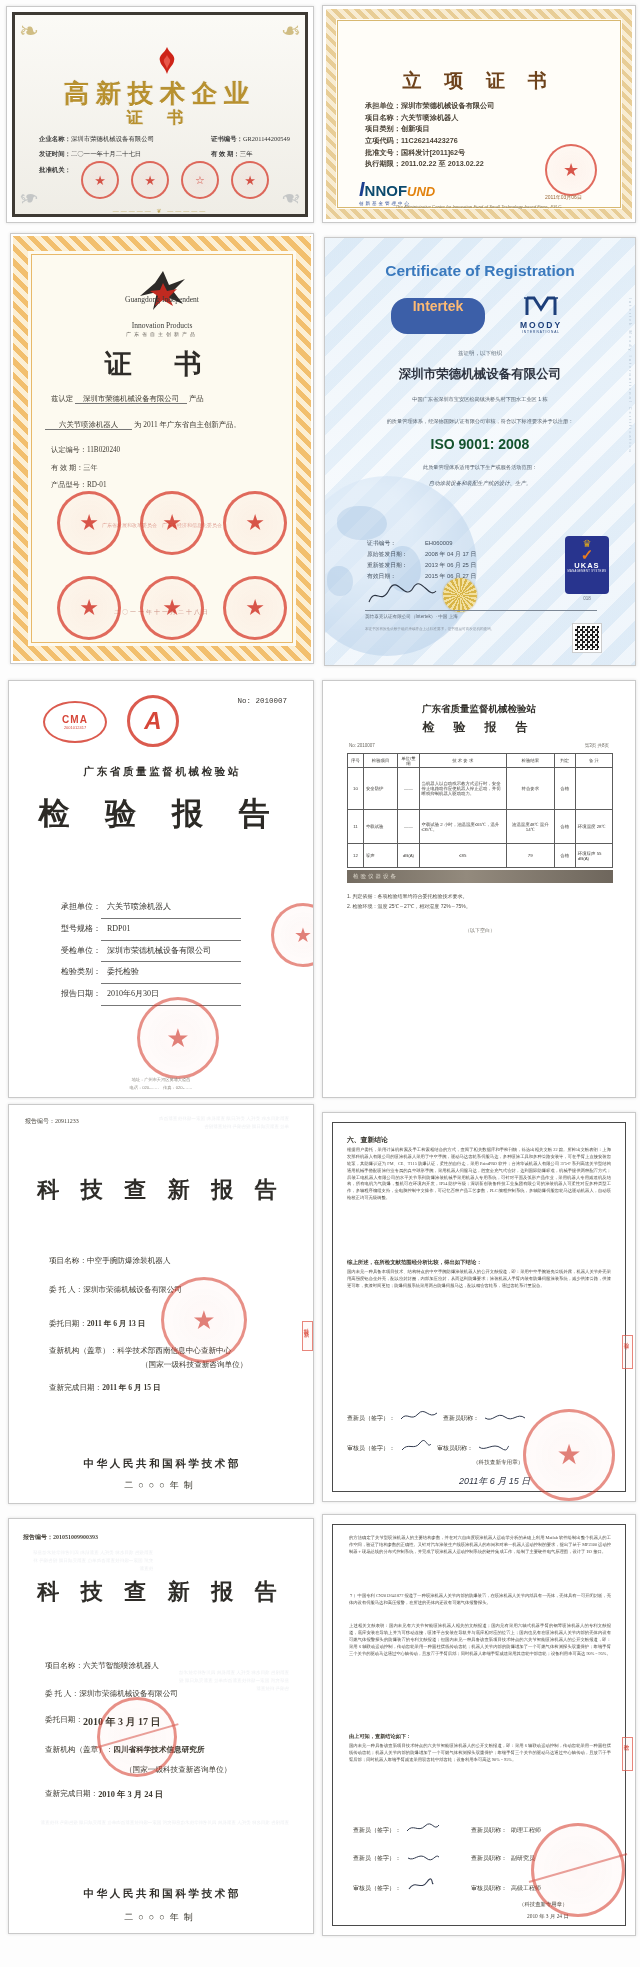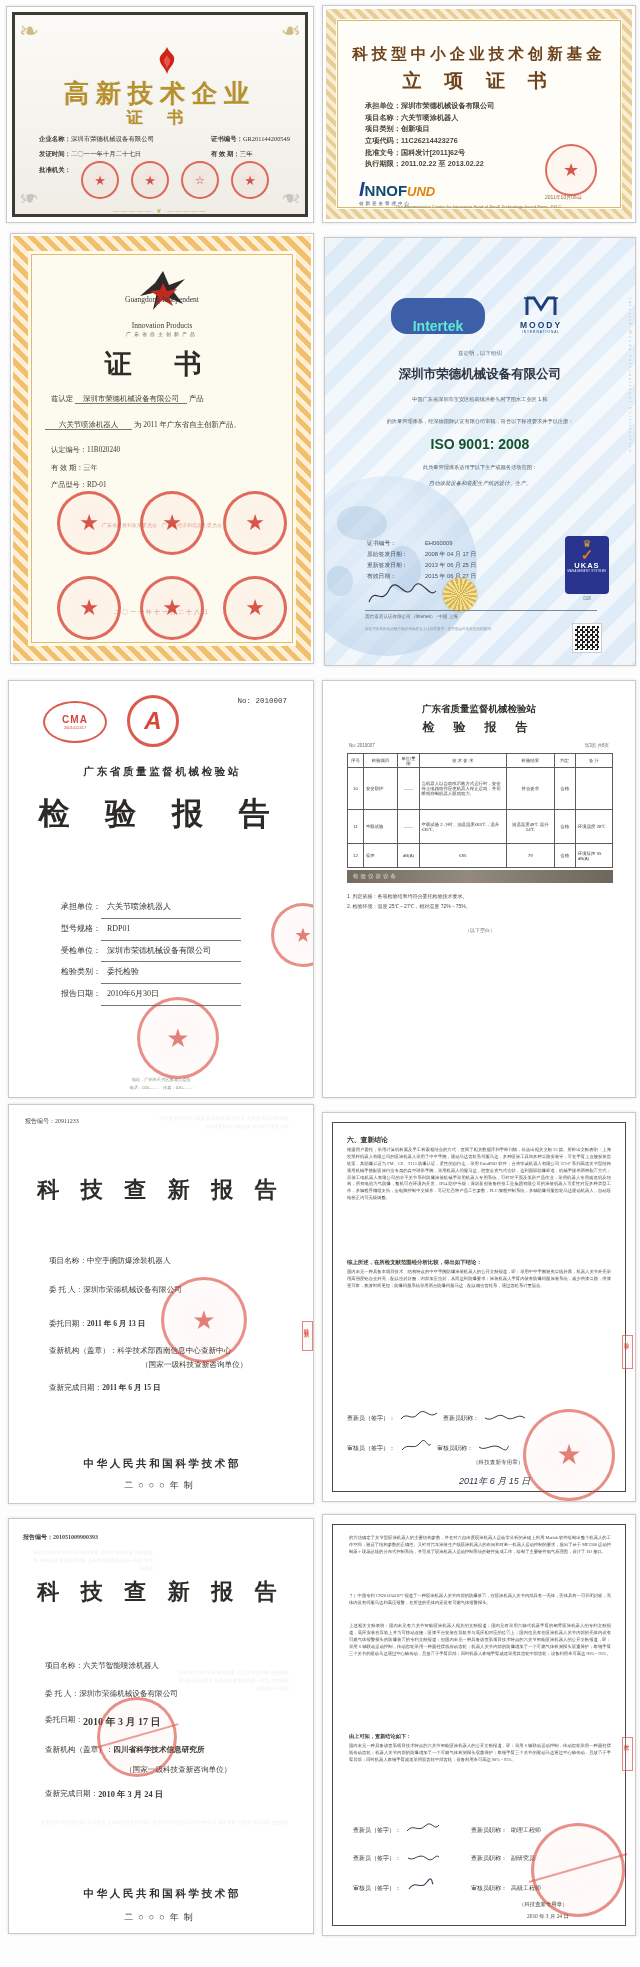--- a/index.html
+++ b/index.html
@@ -22,21 +22,21 @@
   .corner.gray{color:#9aa0a6;opacity:.5}
   .fl{display:flex}
   .h-lb{font-weight:bold;color:#3c3c3c}
   
   .lace{position:absolute;inset:3px;border:10px solid transparent;border-image:repeating-linear-gradient(45deg,#e8cd96 0 4px,#f8ecd2 4px 8px) 10;background:#fffdf8}
   .lace2{position:absolute;inset:2px;border:15px solid transparent;border-image:repeating-linear-gradient(45deg,#f2bf6e 0 5px,#fcefd4 5px 10px) 15;background:#fdfaf0}
   .innerline{position:absolute;border:1px solid #d8b871}
   
   .iso-bg{position:absolute;inset:0;background:linear-gradient(160deg,#dfecf7,#eef5fb 45%,#e3eef8);}
   .iso-stripes{position:absolute;inset:0;background:repeating-linear-gradient(135deg,rgba(255,255,255,.45) 0 14px,rgba(210,228,244,.3) 14px 28px)}
-  .intertek{background:#3c5fa8;color:#5eead4;border-radius:16px;display:flex;align-items:flex-end;justify-content:center;font-weight:bold}
+  .intertek{background:#3c5fa8;color:#fdba74;border-radius:16px;display:flex;align-items:flex-start;justify-content:center;font-weight:bold}
   .ukas{background:#28348e;border-radius:4px;display:flex;flex-direction:column;align-items:center;color:#fff}
   .goldseal{border-radius:50%;background:repeating-conic-gradient(#d9b23a 0deg 9deg,#f5e099 9deg 18deg);box-shadow:0 0 2px rgba(150,110,20,.6);opacity:.92}
   .qr{background-image:repeating-conic-gradient(#1c1c1c 0% 25%,#f5f5f5 0% 50%);background-size:5px 5px;border:2px solid #fff;outline:1px solid #ccc}
   .globe{border-radius:50%;background:radial-gradient(circle at 38% 32%,#dbe9f7 0 28%,#c3d8ee 60%,#b5cfe9);opacity:.6}
   .globe i{position:absolute;background:#a9c6e4;border-radius:45% 55% 50% 50%;opacity:.8}
   
   .u{border-bottom:1px solid #777}
   .micro{font-size:4.3px;line-height:1.6;text-align:justify;color:#4d4a44}
   .ghost{position:absolute;color:rgba(110,125,150,.14);transform:scaleX(-1);filter:blur(.3px);font-size:4.5px;line-height:1.8;text-align:justify}
   table.insp{border-collapse:collapse;table-layout:fixed;width:100%}
@@ -99,21 +99,20 @@
     <div class="seal" style="left:216px;top:146px;width:38px;height:38px">
         <span class="star" style="font-size:13px">★</span>
       </div>
     <div class="abs ctr" style="left:0;top:192px;width:100%;font-size:6px;color:#c2a95e;letter-spacing:2px">—————  ❦  —————</div>
   </div>
 </div>
 
 <div class="photo" style="left:322px;top:5px;width:314px;height:218px">
   <div class="lace"></div>
   <div class="innerline" style="inset:14px"></div>
-  <div class="abs ctr sf" style="left:0;top:38px;width:100%;font-size:15.5px;font-weight:bold;letter-spacing:4px;color:#6e431c">科技型中小企业技术创新基金</div>
   <div class="abs ctr sf" style="left:0;top:62px;width:100%;font-size:19px;font-weight:bold;letter-spacing:9px;color:#6e431c">立  项  证  书</div>
   <div class="abs" style="left:42px;top:94px;font-size:7.2px;line-height:1.62;color:#4b4337;font-weight:bold">
     <div class="fl">
         <span>承担单位：</span>
         <span>深圳市荣德机械设备有限公司</span>
       </div>
     <div class="fl">
         <span>项目名称：</span>
         <span>六关节喷涂机器人</span>
       </div>
@@ -202,20 +201,21 @@
 </div>
 
 <div class="photo" style="left:324px;top:237px;width:312px;height:429px">
   <div class="iso-bg"></div>
   <div class="iso-stripes"></div>
   <div class="globe" style="position:absolute;left:-28px;top:238px;width:180px;height:180px">
     <i style="left:40px;top:30px;width:50px;height:34px"></i>
       <i style="left:90px;top:70px;width:34px;height:46px"></i>
       <i style="left:30px;top:90px;width:26px;height:30px"></i>
   </div>
+  <div class="abs ctr" style="left:0;top:24px;width:100%;font-size:15.5px;font-weight:bold;color:#3a79bd">Certificate of Registration</div>
   <div class="intertek abs" style="left:66px;top:60px;width:94px;height:36px;font-size:14px">
       <span>Intertek</span>
     </div>
   <div class="abs" style="left:176px;top:58px;width:80px;text-align:center">
     <svg width="34" height="20" viewBox="0 0 34 20">
       <path d="M3 19 L3 2 M3 2 L10 2 L17 13 L24 2 L31 2 M31 2 L31 19" stroke="#1d3f7a" stroke-width="3" fill="none"></path>
       <path d="M0 2 L6 2 M28 2 L34 2" stroke="#1d3f7a" stroke-width="1.4"></path>
     </svg>
     <div style="font-size:8.5px;font-weight:bold;color:#1d3f7a;letter-spacing:2px">MOODY</div>
     <div style="font-size:3.2px;color:#1d3f7a;letter-spacing:1px">INTERNATIONAL</div>

